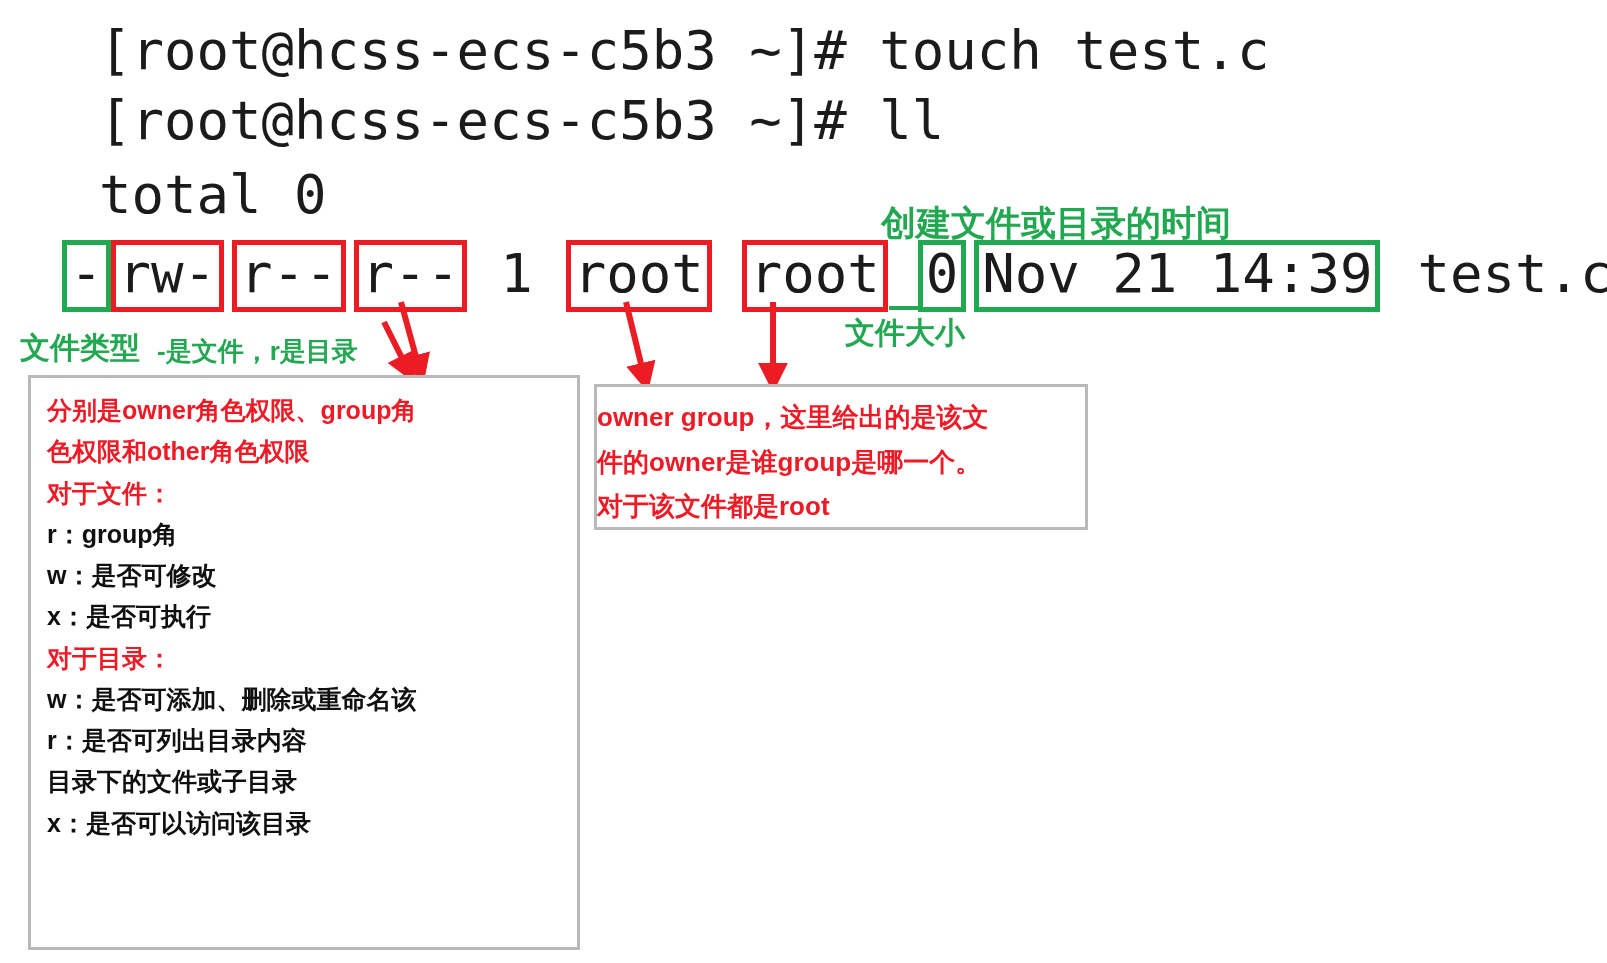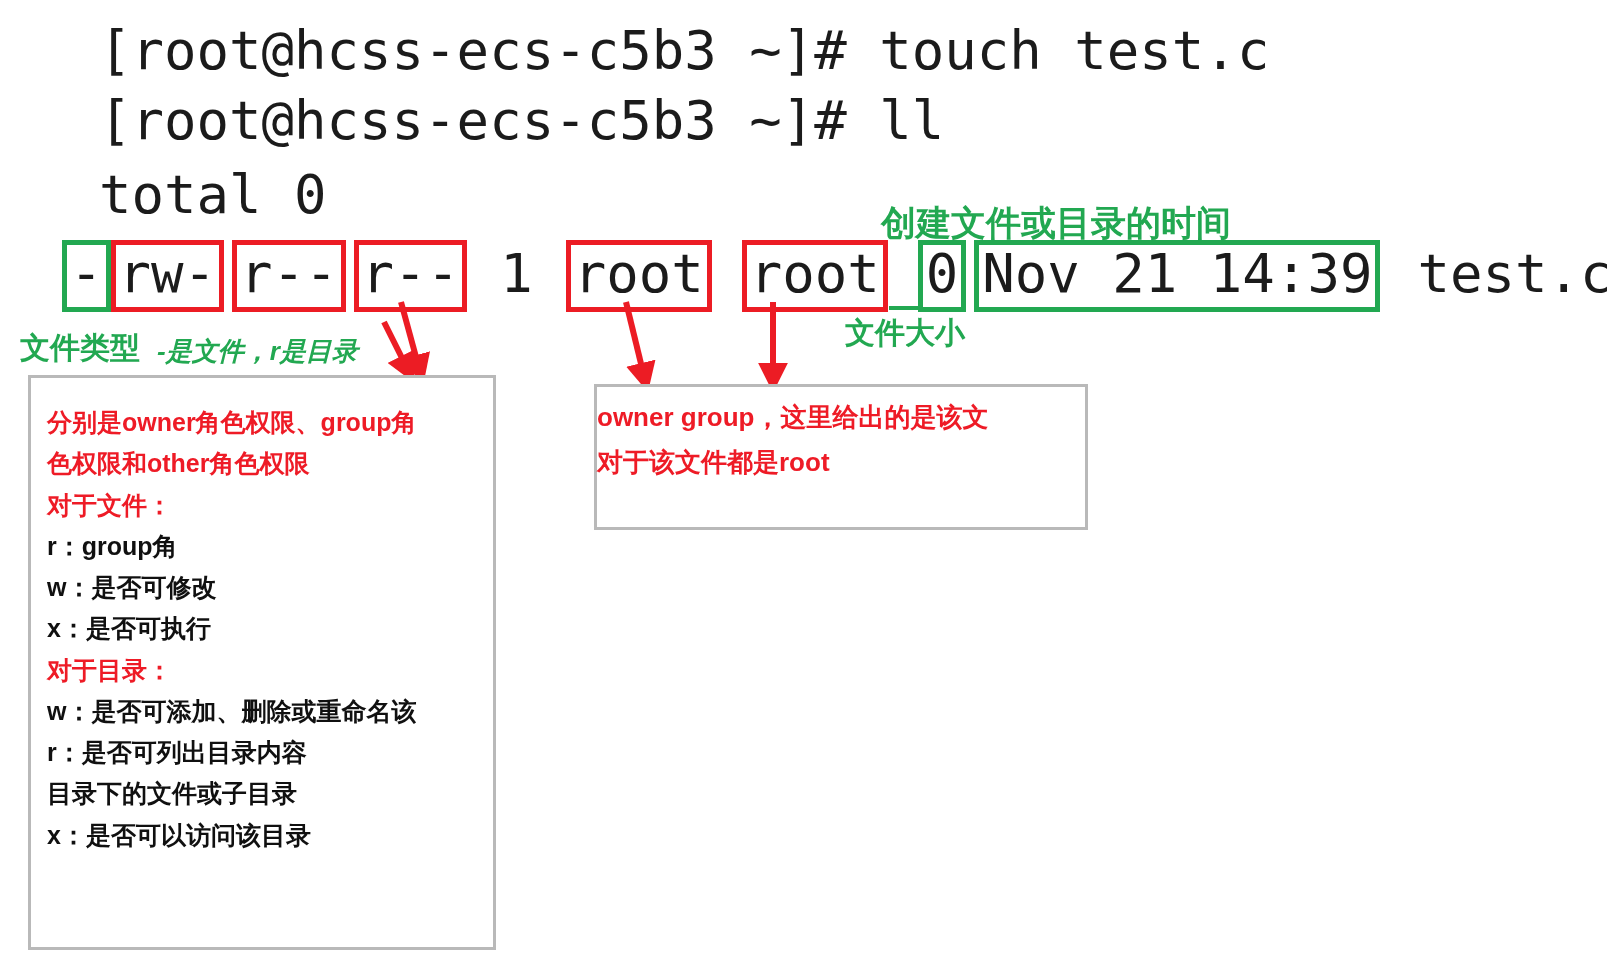--- a/index.html
+++ b/index.html
@@ -54,41 +54,41 @@
 
   
   .label-green {
     position: absolute;
     color: #22a851;
     font-weight: bold;
     white-space: nowrap;
   }
   #label-create-time { left: 881px; top: 200px; font-size: 35px; text-align: center; }
   #label-file-type   { left: 20px;  top: 328px; font-size: 30px; }
-  #label-file-type-hint { left: 157px; top: 334px; font-size: 26px; font-style: italic; }
+  #label-file-type-hint { left: 157px; top: 334px; font-size: 26px; }
   #label-file-size   { left: 845px; top: 313px; font-size: 30px; }
 
   
   #size-tick {
     position: absolute;
     left: 889px;
     top: 306px;
     width: 32px;
     height: 4px;
     background: #22a851;
   }
 
   
   .panel {
     position: absolute;
     background: #ffffff;
     border: 3px solid #b9b9b9;
     box-sizing: border-box;
   }
-  #panel-perms { left: 28px;  top: 375px; width: 468px; height: 575px; padding: 26px 16px 0 16px; }
+  #panel-perms { left: 28px;  top: 375px; width: 552px; height: 575px; padding: 14px 16px 0 16px; }
   #panel-owner { left: 594px; top: 384px; width: 494px; height: 146px; padding: 12px 14px 0 0; }
 
   .panel p {
     margin: 0 0 5px 0;
     font-size: 25px;
     font-weight: bold;
     line-height: 1.45;
     white-space: nowrap;
   }
   .panel p.red   { color: #ee1b26; }
@@ -159,16 +159,17 @@
     <p class="black">x：是否可执行</p>
     <p class="red">对于目录：</p>
     <p class="black">w：是否可添加、删除或重命名该</p>
     <p class="black">r：是否可列出目录内容</p>
     <p class="black">目录下的文件或子目录</p>
     <p class="black">x：是否可以访问该目录</p>
   </div>
 
   <div class="panel" id="panel-owner">
     <p>owner group，这里给出的是该文</p>
+    <p>件的owner是谁group是哪一个。</p>
     <p>对于该文件都是root</p>
   </div>
 
 </div>
 
 </body></html>

